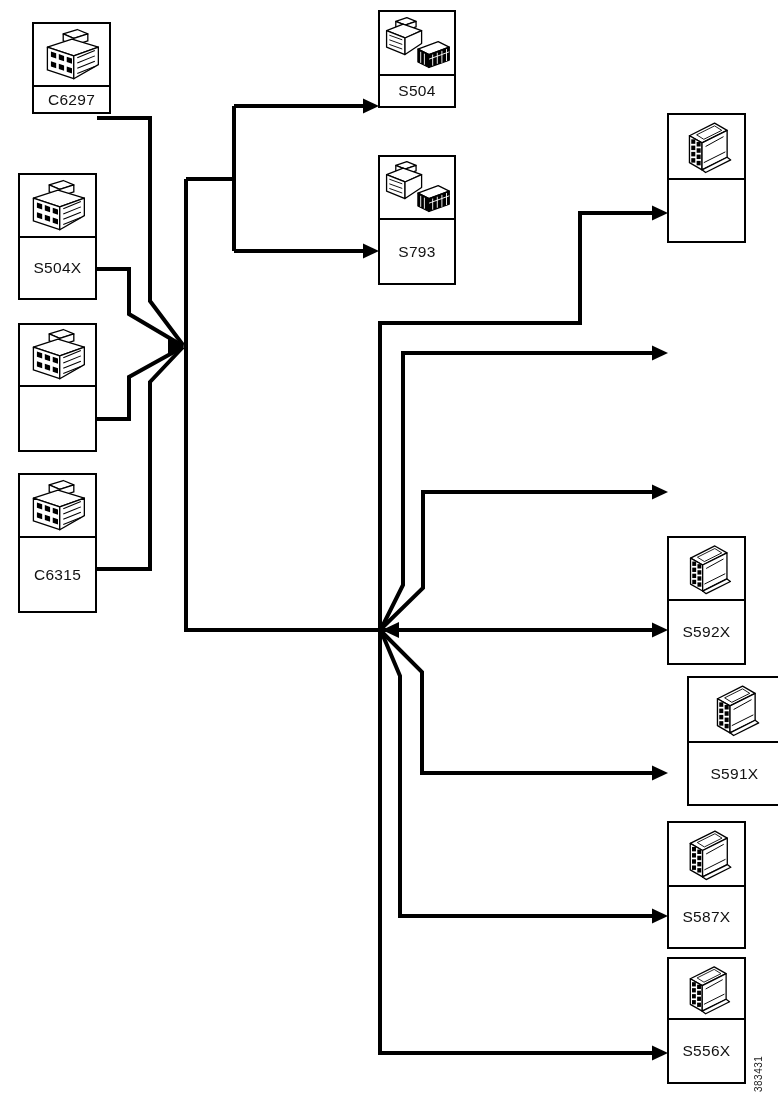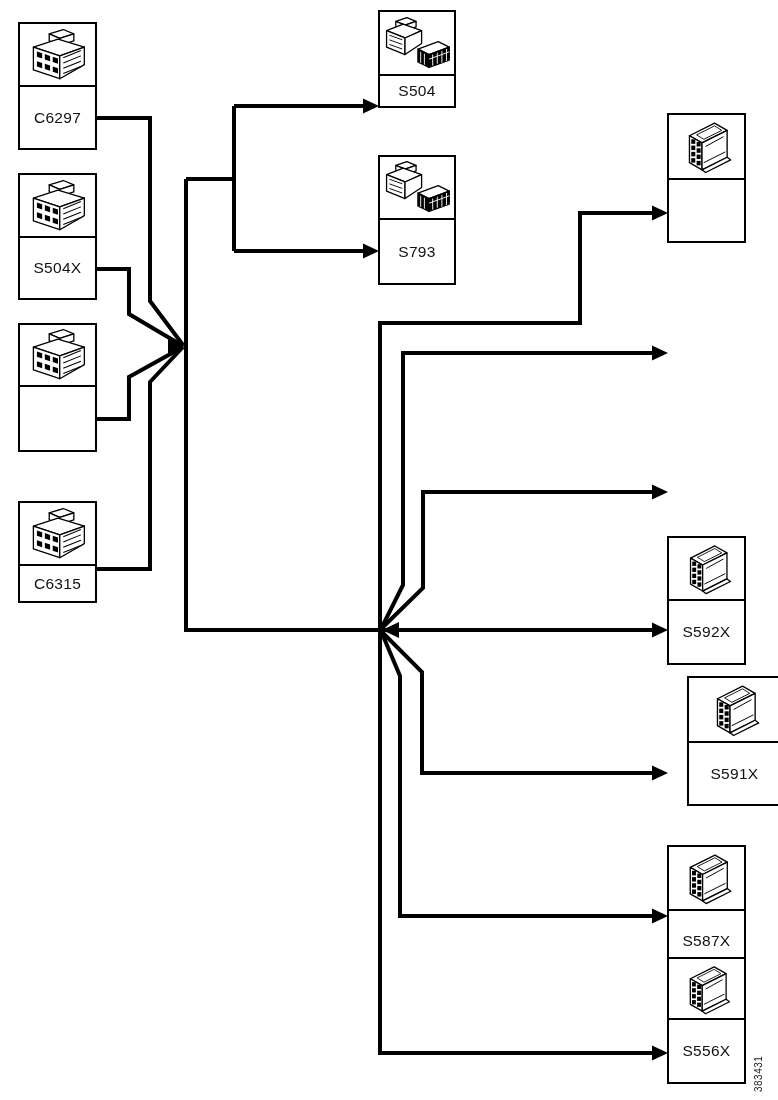--- a/index.html
+++ b/index.html
@@ -139,21 +139,21 @@
       <polygon points="668,213 652,205.5 652,220.5"></polygon>
       <polygon points="668,353 652,345.5 652,360.5"></polygon>
       <polygon points="668,492 652,484.5 652,499.5"></polygon>
       <polygon points="668,630 652,622.5 652,637.5"></polygon>
       <polygon points="668,773 652,765.5 652,780.5"></polygon>
       <polygon points="668,916 652,908.5 652,923.5"></polygon>
       <polygon points="668,1053 652,1045.5 652,1060.5"></polygon>
     </g>
   </svg>
 
-  <div class="node" style="left:18px;top:22px;width:79px;height:128px">
+  <div class="node" style="left:32px;top:22px;width:79px;height:92px">
     <div class="icon-area" style="height:63px">
         <svg class="ic" width="68" height="58" viewBox="0 0 76 66">
           <use href="#icon-harness"></use>
         </svg>
       </div>
     <div class="label-area">C6297</div>
   </div>
   <div class="node" style="left:18px;top:173px;width:79px;height:127px">
     <div class="icon-area" style="height:63px">
         <svg class="ic" width="68" height="58" viewBox="0 0 76 66">
@@ -162,21 +162,21 @@
       </div>
     <div class="label-area">S504X</div>
   </div>
   <div class="node" style="left:18px;top:323px;width:79px;height:129px">
     <div class="icon-area" style="height:62px">
         <svg class="ic" width="68" height="58" viewBox="0 0 76 66">
           <use href="#icon-harness"></use>
         </svg>
       </div>
   </div>
-  <div class="node" style="left:18px;top:501px;width:79px;height:102px">
+  <div class="node" style="left:18px;top:473px;width:79px;height:140px">
     <div class="icon-area" style="height:63px">
         <svg class="ic" width="68" height="58" viewBox="0 0 76 66">
           <use href="#icon-harness"></use>
         </svg>
       </div>
     <div class="label-area">C6315</div>
   </div>
 
   <div class="node" style="left:378px;top:10px;width:78px;height:98px">
     <div class="icon-area" style="height:64px">
@@ -211,21 +211,21 @@
     <div class="label-area">S592X</div>
   </div>
   <div class="node" style="left:687px;top:676px;width:95px;height:130px">
     <div class="icon-area" style="height:65px">
         <svg class="ic" width="57" height="61" viewBox="0 0 62 68">
           <use href="#icon-socket"></use>
         </svg>
       </div>
     <div class="label-area">S591X</div>
   </div>
-  <div class="node" style="left:667px;top:845px;width:79px;height:128px">
+  <div class="node" style="left:667px;top:821px;width:79px;height:128px">
     <div class="icon-area" style="height:64px">
         <svg class="ic" width="56" height="60" viewBox="0 0 62 68">
           <use href="#icon-socket"></use>
         </svg>
       </div>
     <div class="label-area">S587X</div>
   </div>
   <div class="node" style="left:667px;top:957px;width:79px;height:127px">
     <div class="icon-area" style="height:61px">
         <svg class="ic" width="55" height="58" viewBox="0 0 62 68">

